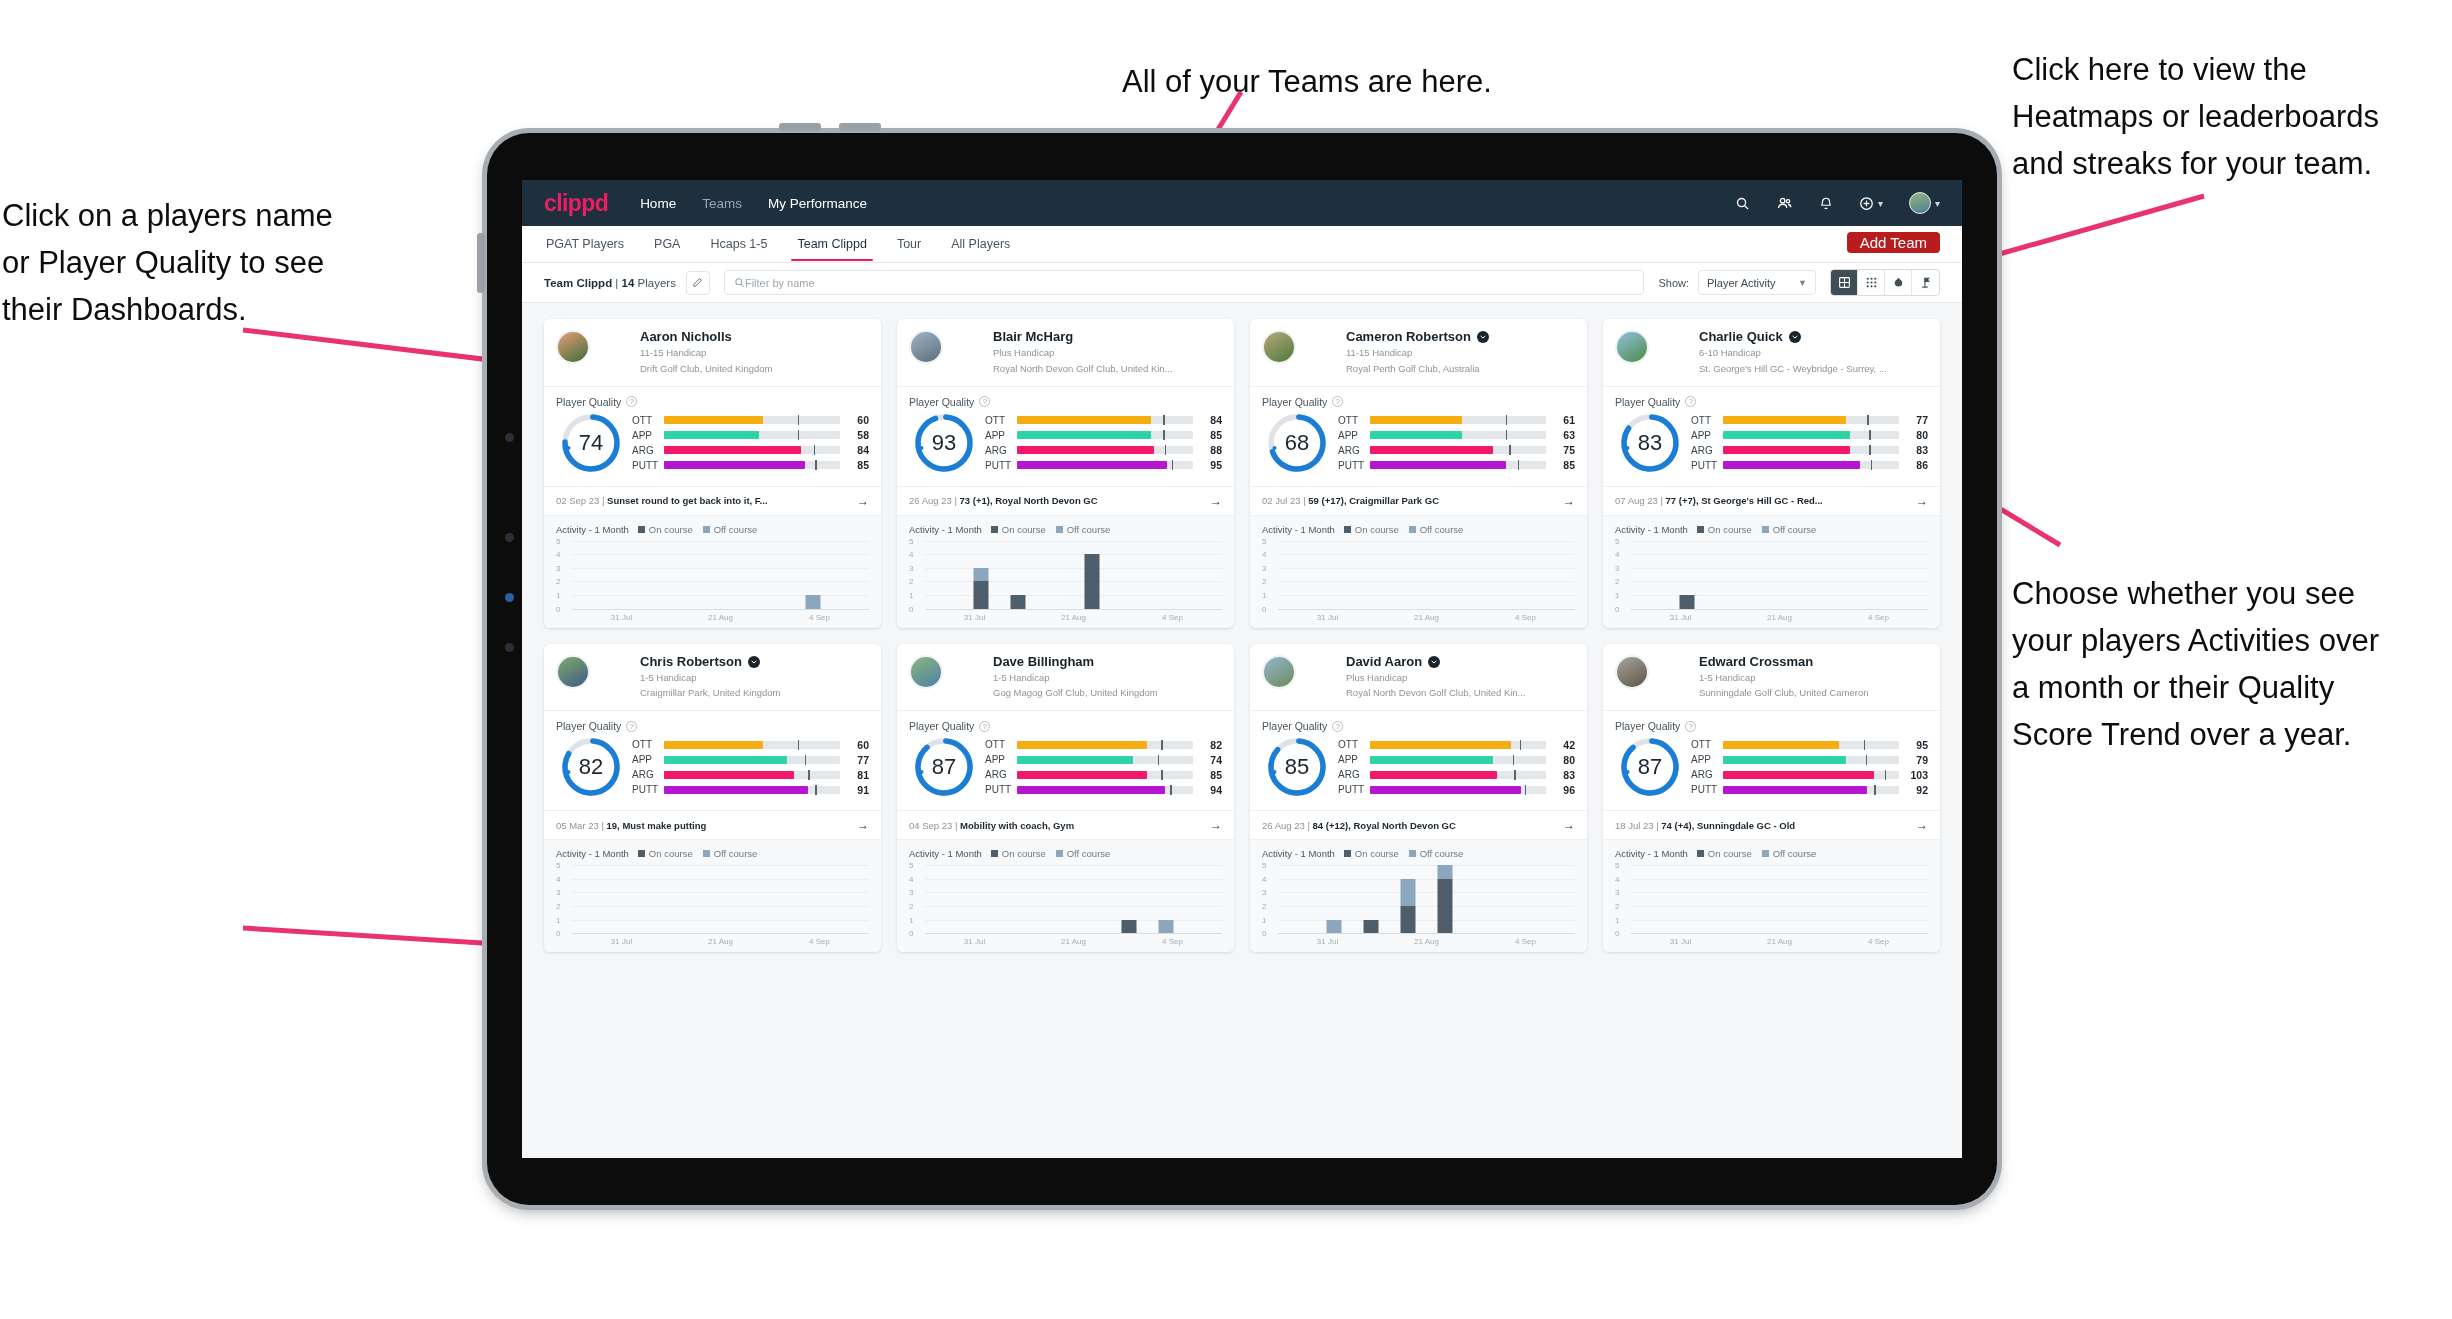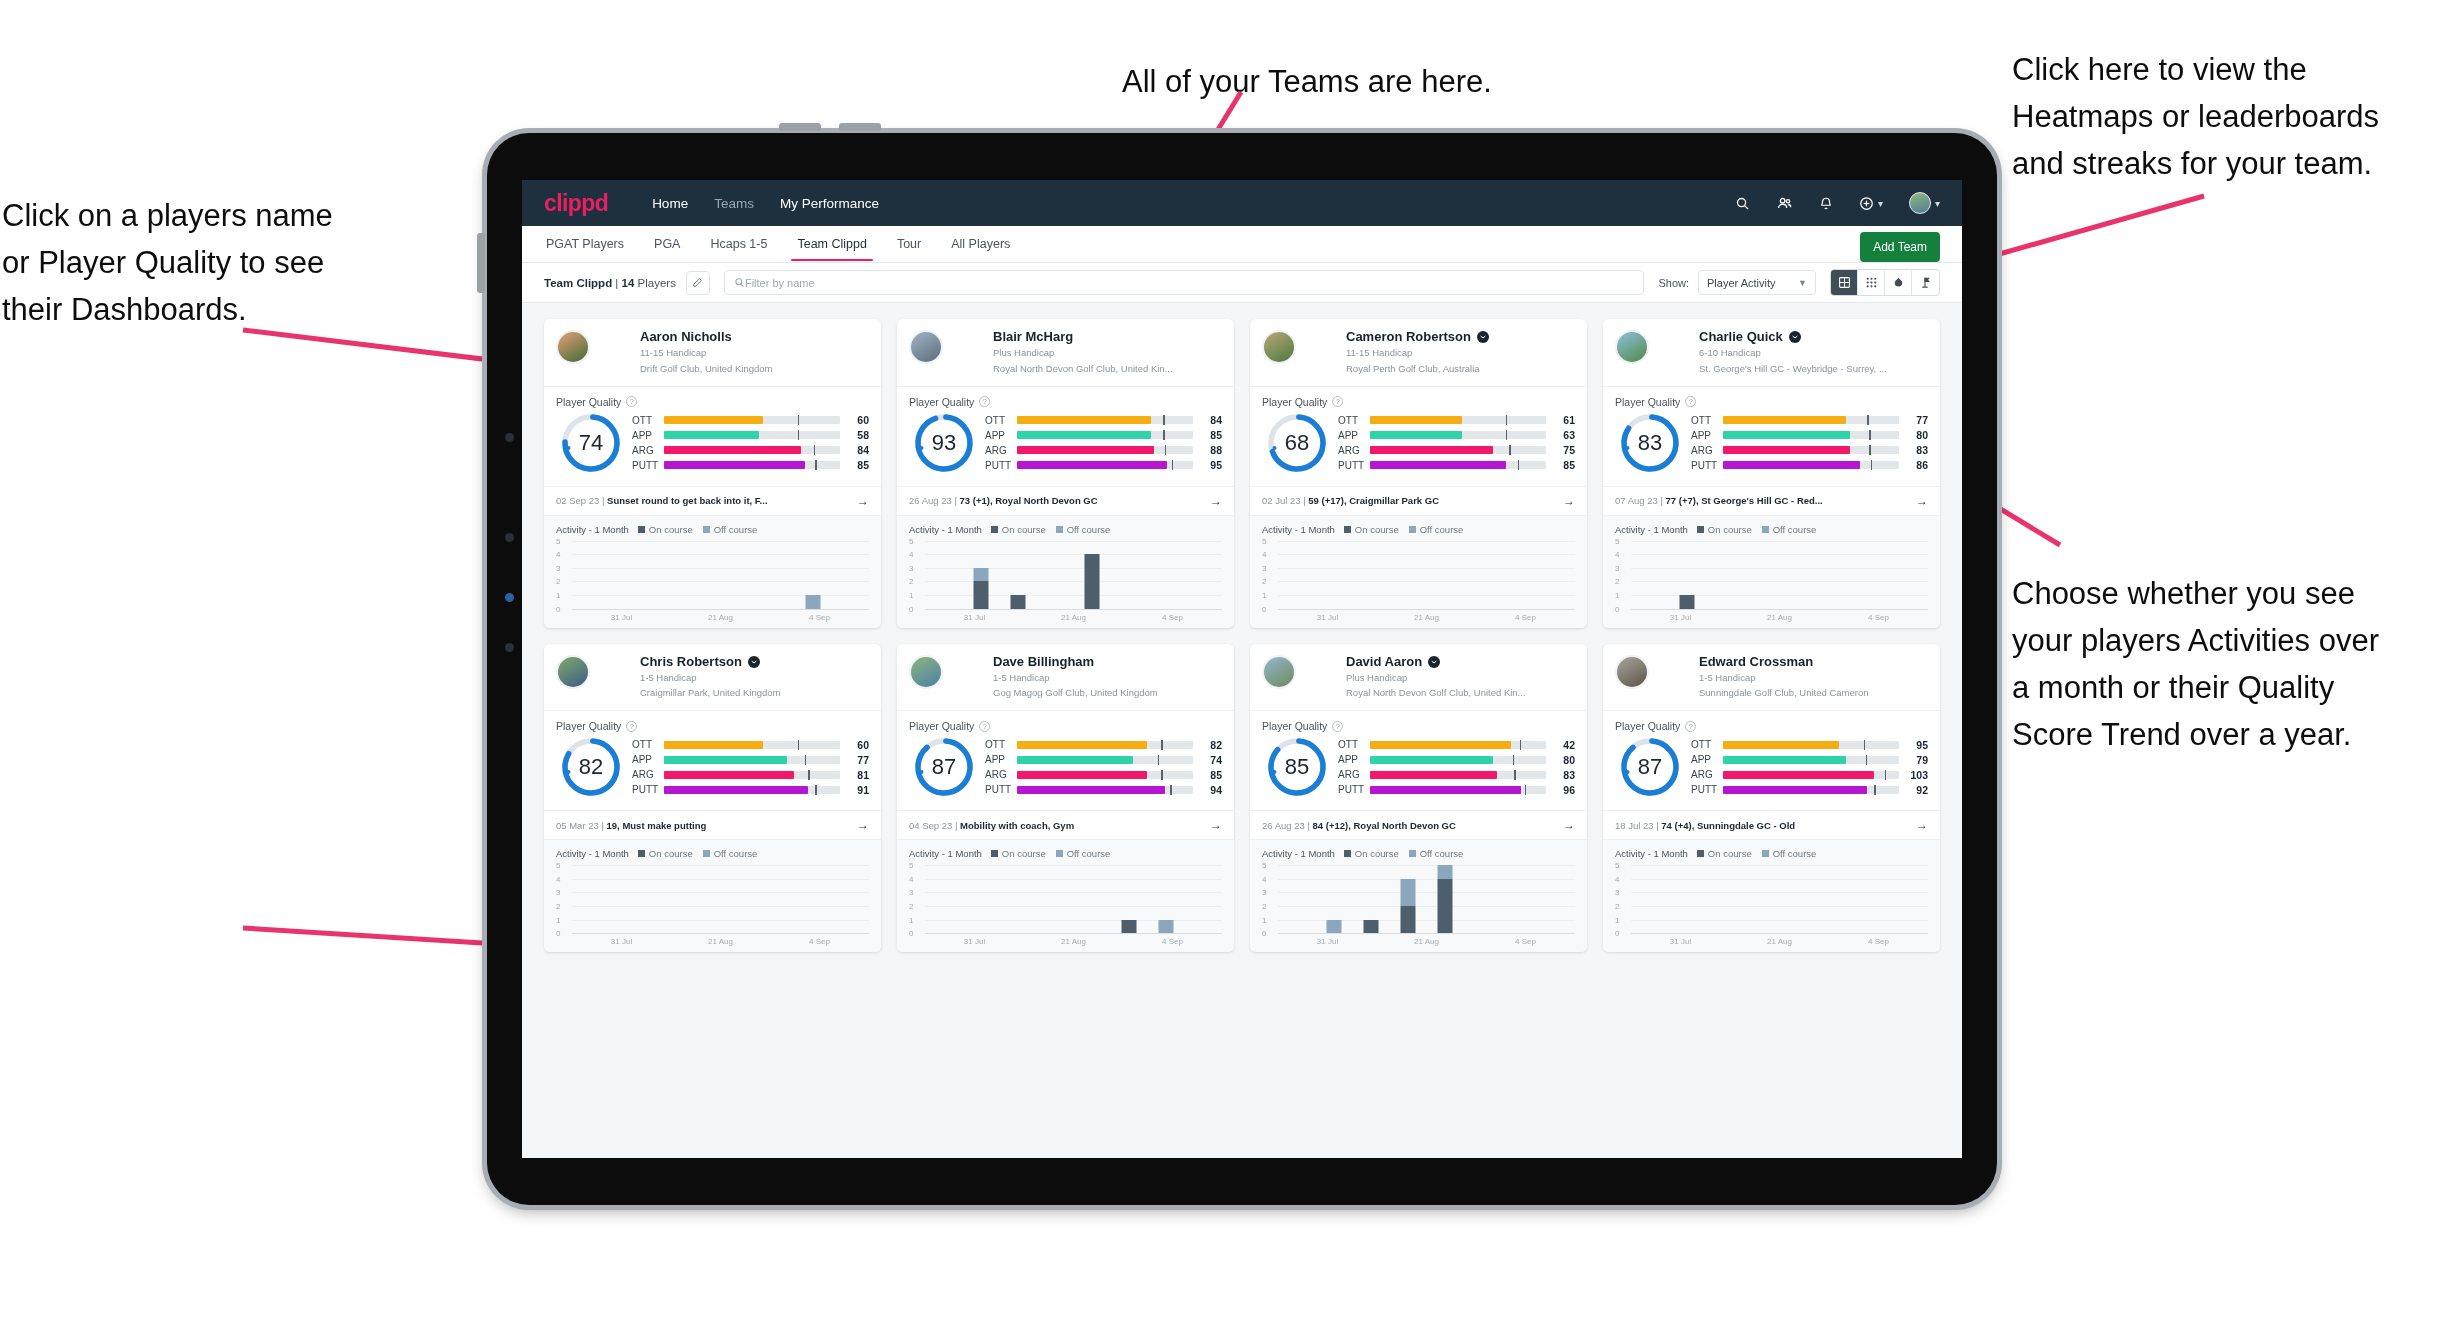--- a/index.html
+++ b/index.html
@@ -54,21 +54,21 @@
     overflow: hidden;
   }
 
   
   #topnav {
     height: 46px; background: #1e2f3d;
     display: flex; align-items: center; padding: 0 22px;
   }
   .logo {
     color: #eb1e64; font-size: 23px; font-weight: 700;
-    letter-spacing: -.6px; margin-right: 44px;
+    letter-spacing: -.6px; margin-right: 32px;
   }
   .navlink {
     color: #ffffff; font-size: 13.5px; margin-right: 26px;
     cursor: pointer;
   }
   .navlink.dim { color: #9aa7b2; }
   .navspace { flex: 1; }
   .navicon {
     color: #fff; margin-left: 26px; display: flex; align-items: center;
     cursor: pointer;
@@ -91,22 +91,22 @@
     font-size: 12.5px; color: #4a5560; margin-right: 26px;
     padding: 9px 2px; position: relative; cursor: pointer;
   }
   .tab.active { color: #1e2f3d; }
   .tab.active::after {
     content: ""; position: absolute; left: -4px; right: -4px; bottom: -1px;
     height: 2.5px; background: #eb1e64; border-radius: 2px;
   }
   #addteam {
     position: absolute; right: 22px; top: 6px;
-    background: #15803d; color: #fff;
-    font-size: 12px; padding: 8px 13px; border-radius: 4px;
+    background: #b91c1c; color: #fff;
+    font-size: 15px; padding: 2px 13px; border-radius: 4px;
     border: none; cursor: pointer;
   }
 
   
   #filterbar {
     height: 40px; background: #ffffff; border-bottom: 1px solid #e4e8ec;
     display: flex; align-items: center; padding: 0 22px;
   }
   .teamlabel { font-size: 11.5px; color: #46525c; white-space: nowrap; }
   .teamlabel b { color: #1e2f3d; font-weight: 700; }

